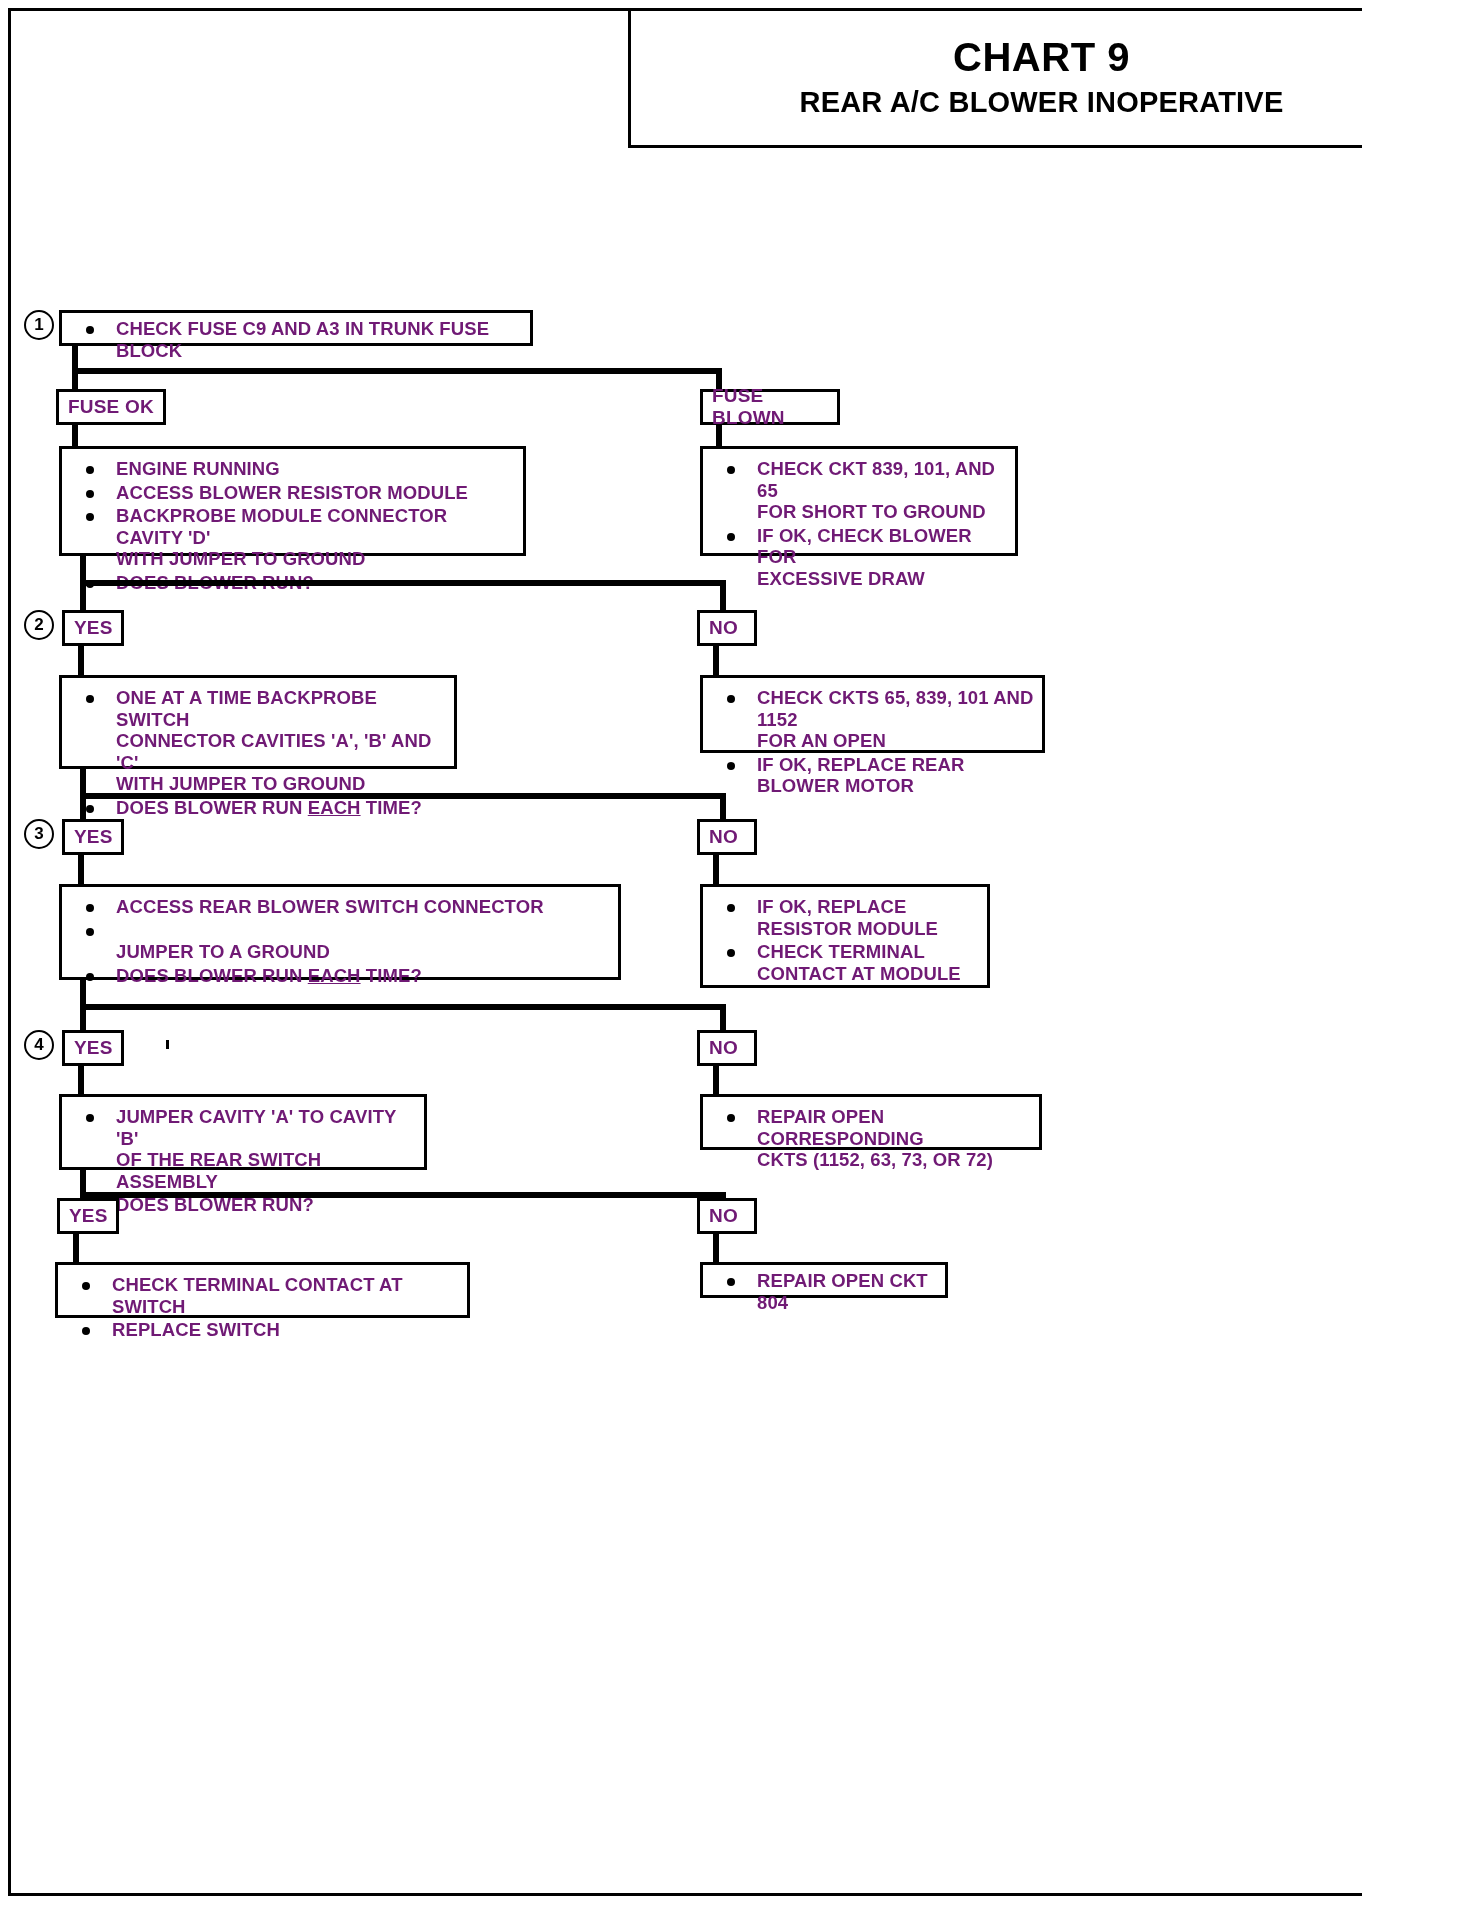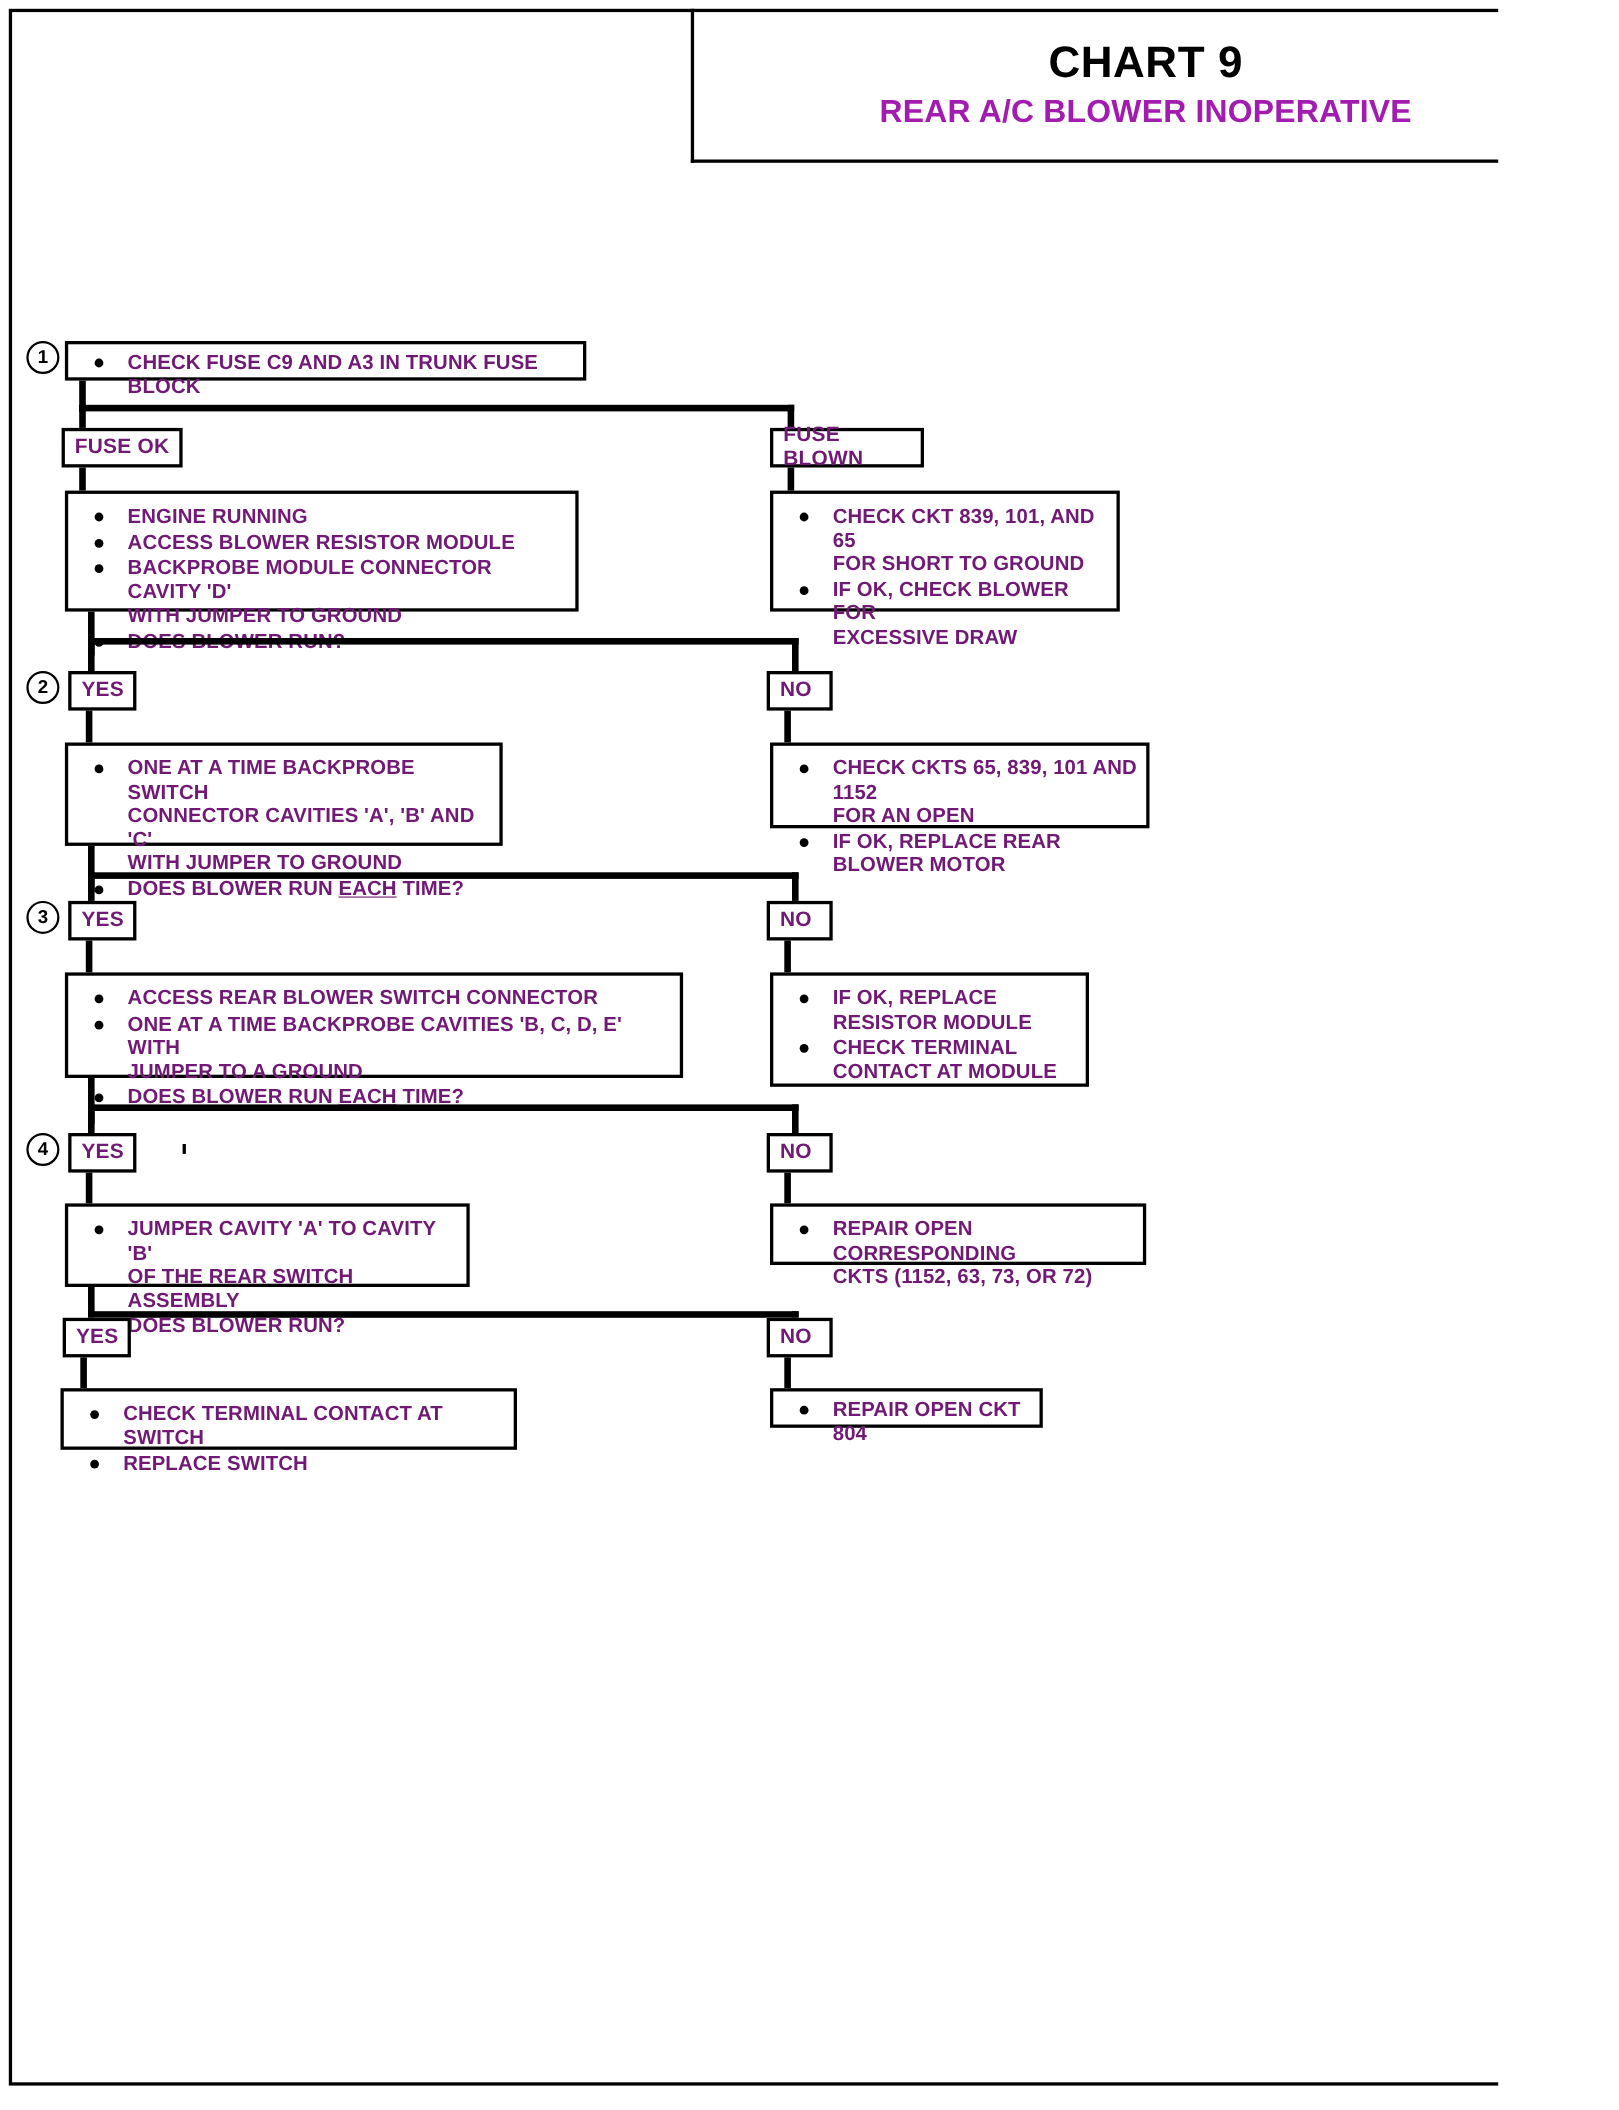--- a/index.html
+++ b/index.html
@@ -41,21 +41,21 @@
     letter-spacing:0.5px;
     color:#000;
     margin:0 0 6px 0;
     text-align:center;
     width:100%;
   }
   .chart-title{
     font-size:29px;
     font-weight:bold;
     letter-spacing:0.2px;
-    color:#a21caf;
+    color:#000000;
     text-align:center;
     width:100%;
     white-space:nowrap;
   }
 
   
   .box{
     position:absolute;
     border:3px solid #000;
     background:#fff;
@@ -229,21 +229,21 @@
   <div class="box label-box" style="left:62px; top:819px; width:62px; height:36px;">YES</div>
   <div class="box label-box" style="left:697px; top:819px; width:60px; height:36px;">NO</div>
 
   <div class="vline" style="left:78px; top:855px; height:30px;"></div>
   <div class="vline" style="left:713px; top:855px; height:30px;"></div>
 
   <div class="box content-box" style="left:59px; top:884px; width:562px; height:96px;">
     <ul class="bullets">
       <li>ACCESS REAR BLOWER SWITCH CONNECTOR</li>
       <li>
-        <span>ONE AT A TIME BACKPROBE CAVITIES 'B, C, D, E' WITH</span><br>
+        <br>
         <span>JUMPER TO A GROUND</span>
       </li>
       <li><span>DOES BLOWER RUN </span><span class="u">EACH</span><span> TIME?</span></li>
     </ul>
   </div>
 
   <div class="box content-box" style="left:700px; top:884px; width:290px; height:104px;">
     <ul class="bullets">
       <li>
         <span>IF OK, REPLACE</span><br>

